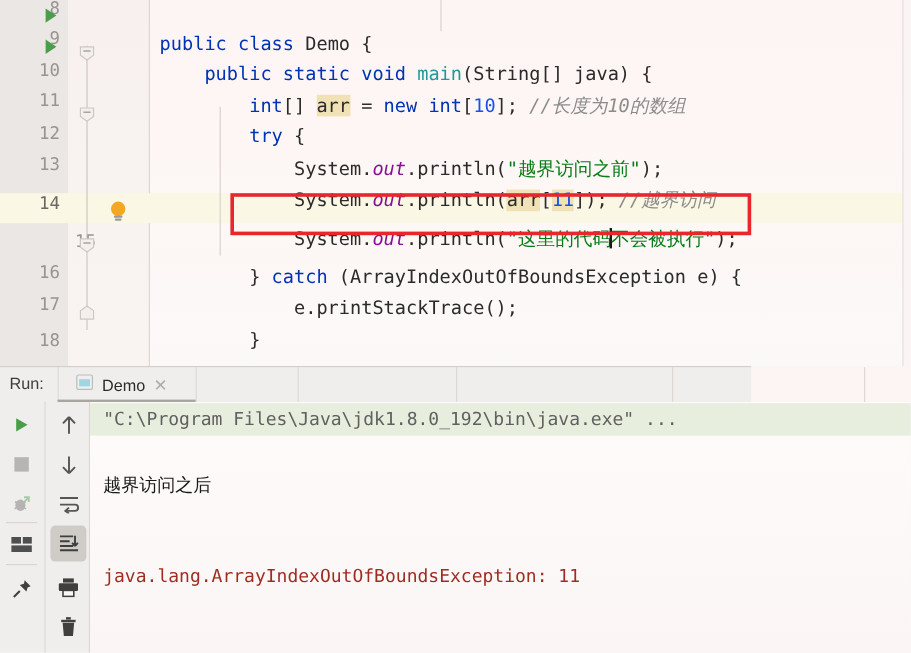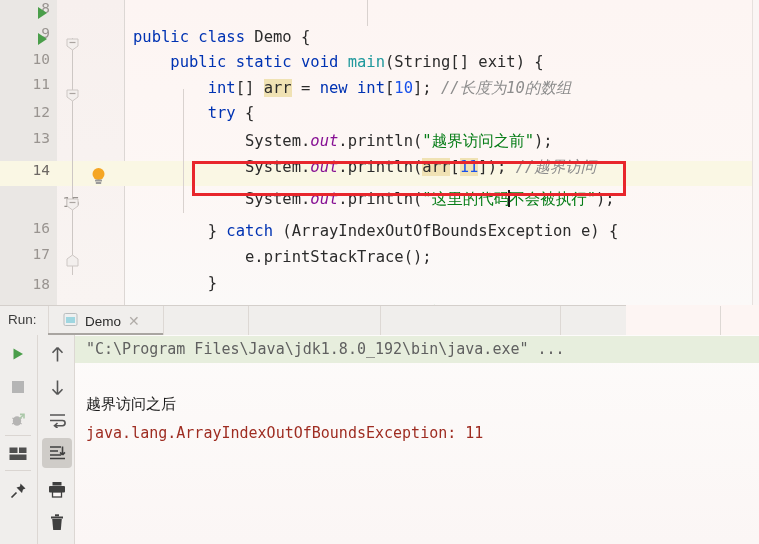--- a/index.html
+++ b/index.html
@@ -128,21 +128,21 @@
     border-left:1px solid #dcd7d3;
     overflow:hidden;
   }
   .cline {
     position:absolute; left:0; width:685px; height:27px; line-height:27px;
     font-family:"DejaVu Sans Mono","Liberation Mono",monospace;
     font-size:15px; white-space:pre; padding-left:11px;
   }
   .c-cmd  { color:#606060; background:#e7eedd; }
   .c-out  { color:#1a1a1a; }
-  .c-err  { color:#9e2c21; }
+  .c-err  { color:#9e2c21;margin-top:47px; }
   .c-ok   { color:#1a1a8c; }
   .c-link { color:#2f5fd0; text-decoration:underline; }
 
   .tbtn {
     position:absolute; width:30px; height:30px;
     display:flex; align-items:center; justify-content:center;
   }
   .tbtn.active { background:#cfccc8; border-radius:4px; }
   .tbsep { position:absolute; width:26px; height:1px; background:#dad5d1; }
 </style>
@@ -209,21 +209,21 @@
     </div>
 
     <div class="indent-guide" style="left:183px; top:89px; height:124px;"></div>
     <div class="indent-guide" style="left:367px; top:0px;  height:26px;"></div>
 
     <div class="code-line" style="top:0px;">
       <span class="code-text"><span class="kw">public</span> <span class="kw">class</span> <span class="cls">Demo</span> {</span>
     </div>
 
     <div class="code-line" style="top:25px;">
-      <span class="code-text">    <span class="kw">public</span> <span class="kw">static</span> <span class="kw">void</span> <span class="type">main</span>(<span class="cls">String</span>[] <span class="ident">exit</span>) {</span>
+      <span class="code-text">    <span class="kw">public</span> <span class="kw">static</span> <span class="kw">void</span> <span class="type">main</span>(<span class="cls">String</span>[] <span class="ident">java</span>) {</span>
     </div>
 
     <div class="code-line" style="top:51px;">
       <span class="code-text">        <span class="kw">int</span>[] <span class="hlid">arr</span> = <span class="kw">new</span> <span class="kw">int</span>[<span class="num">10</span>]; <span class="cmt">//长度为10的数组</span></span>
     </div>
 
     <div class="code-line" style="top:76px;">
       <span class="code-text">        <span class="kw">try</span> {</span>
     </div>
 

